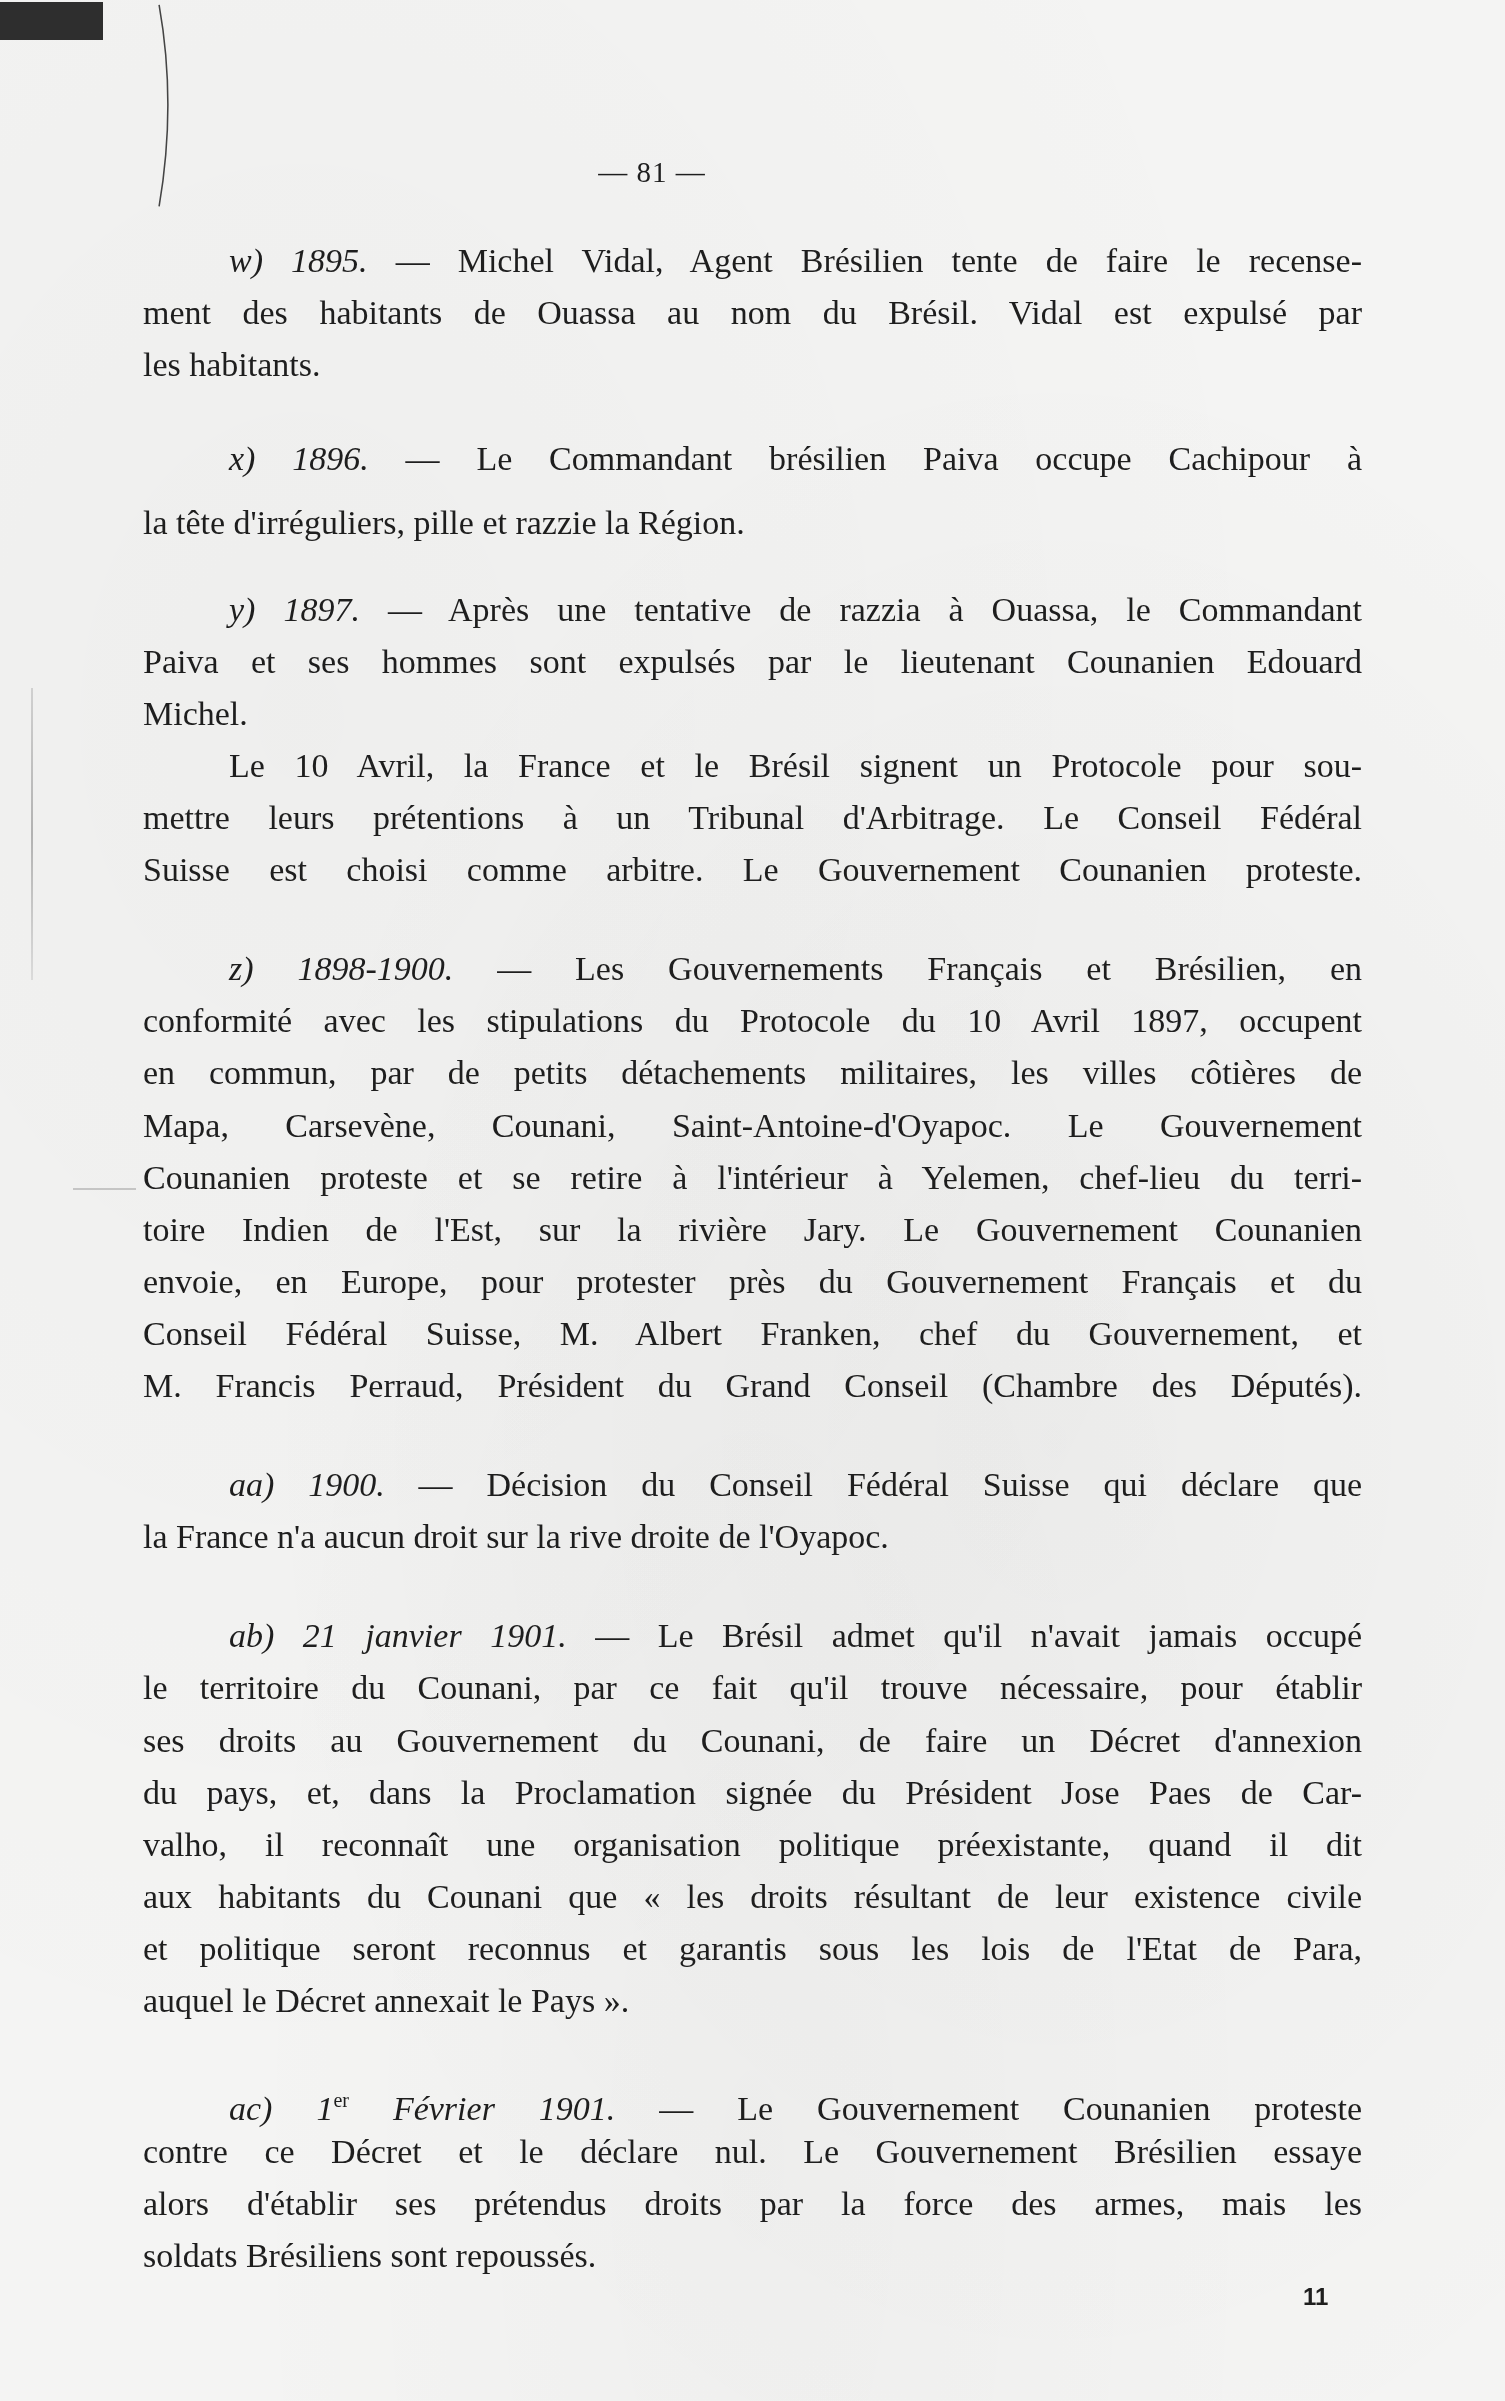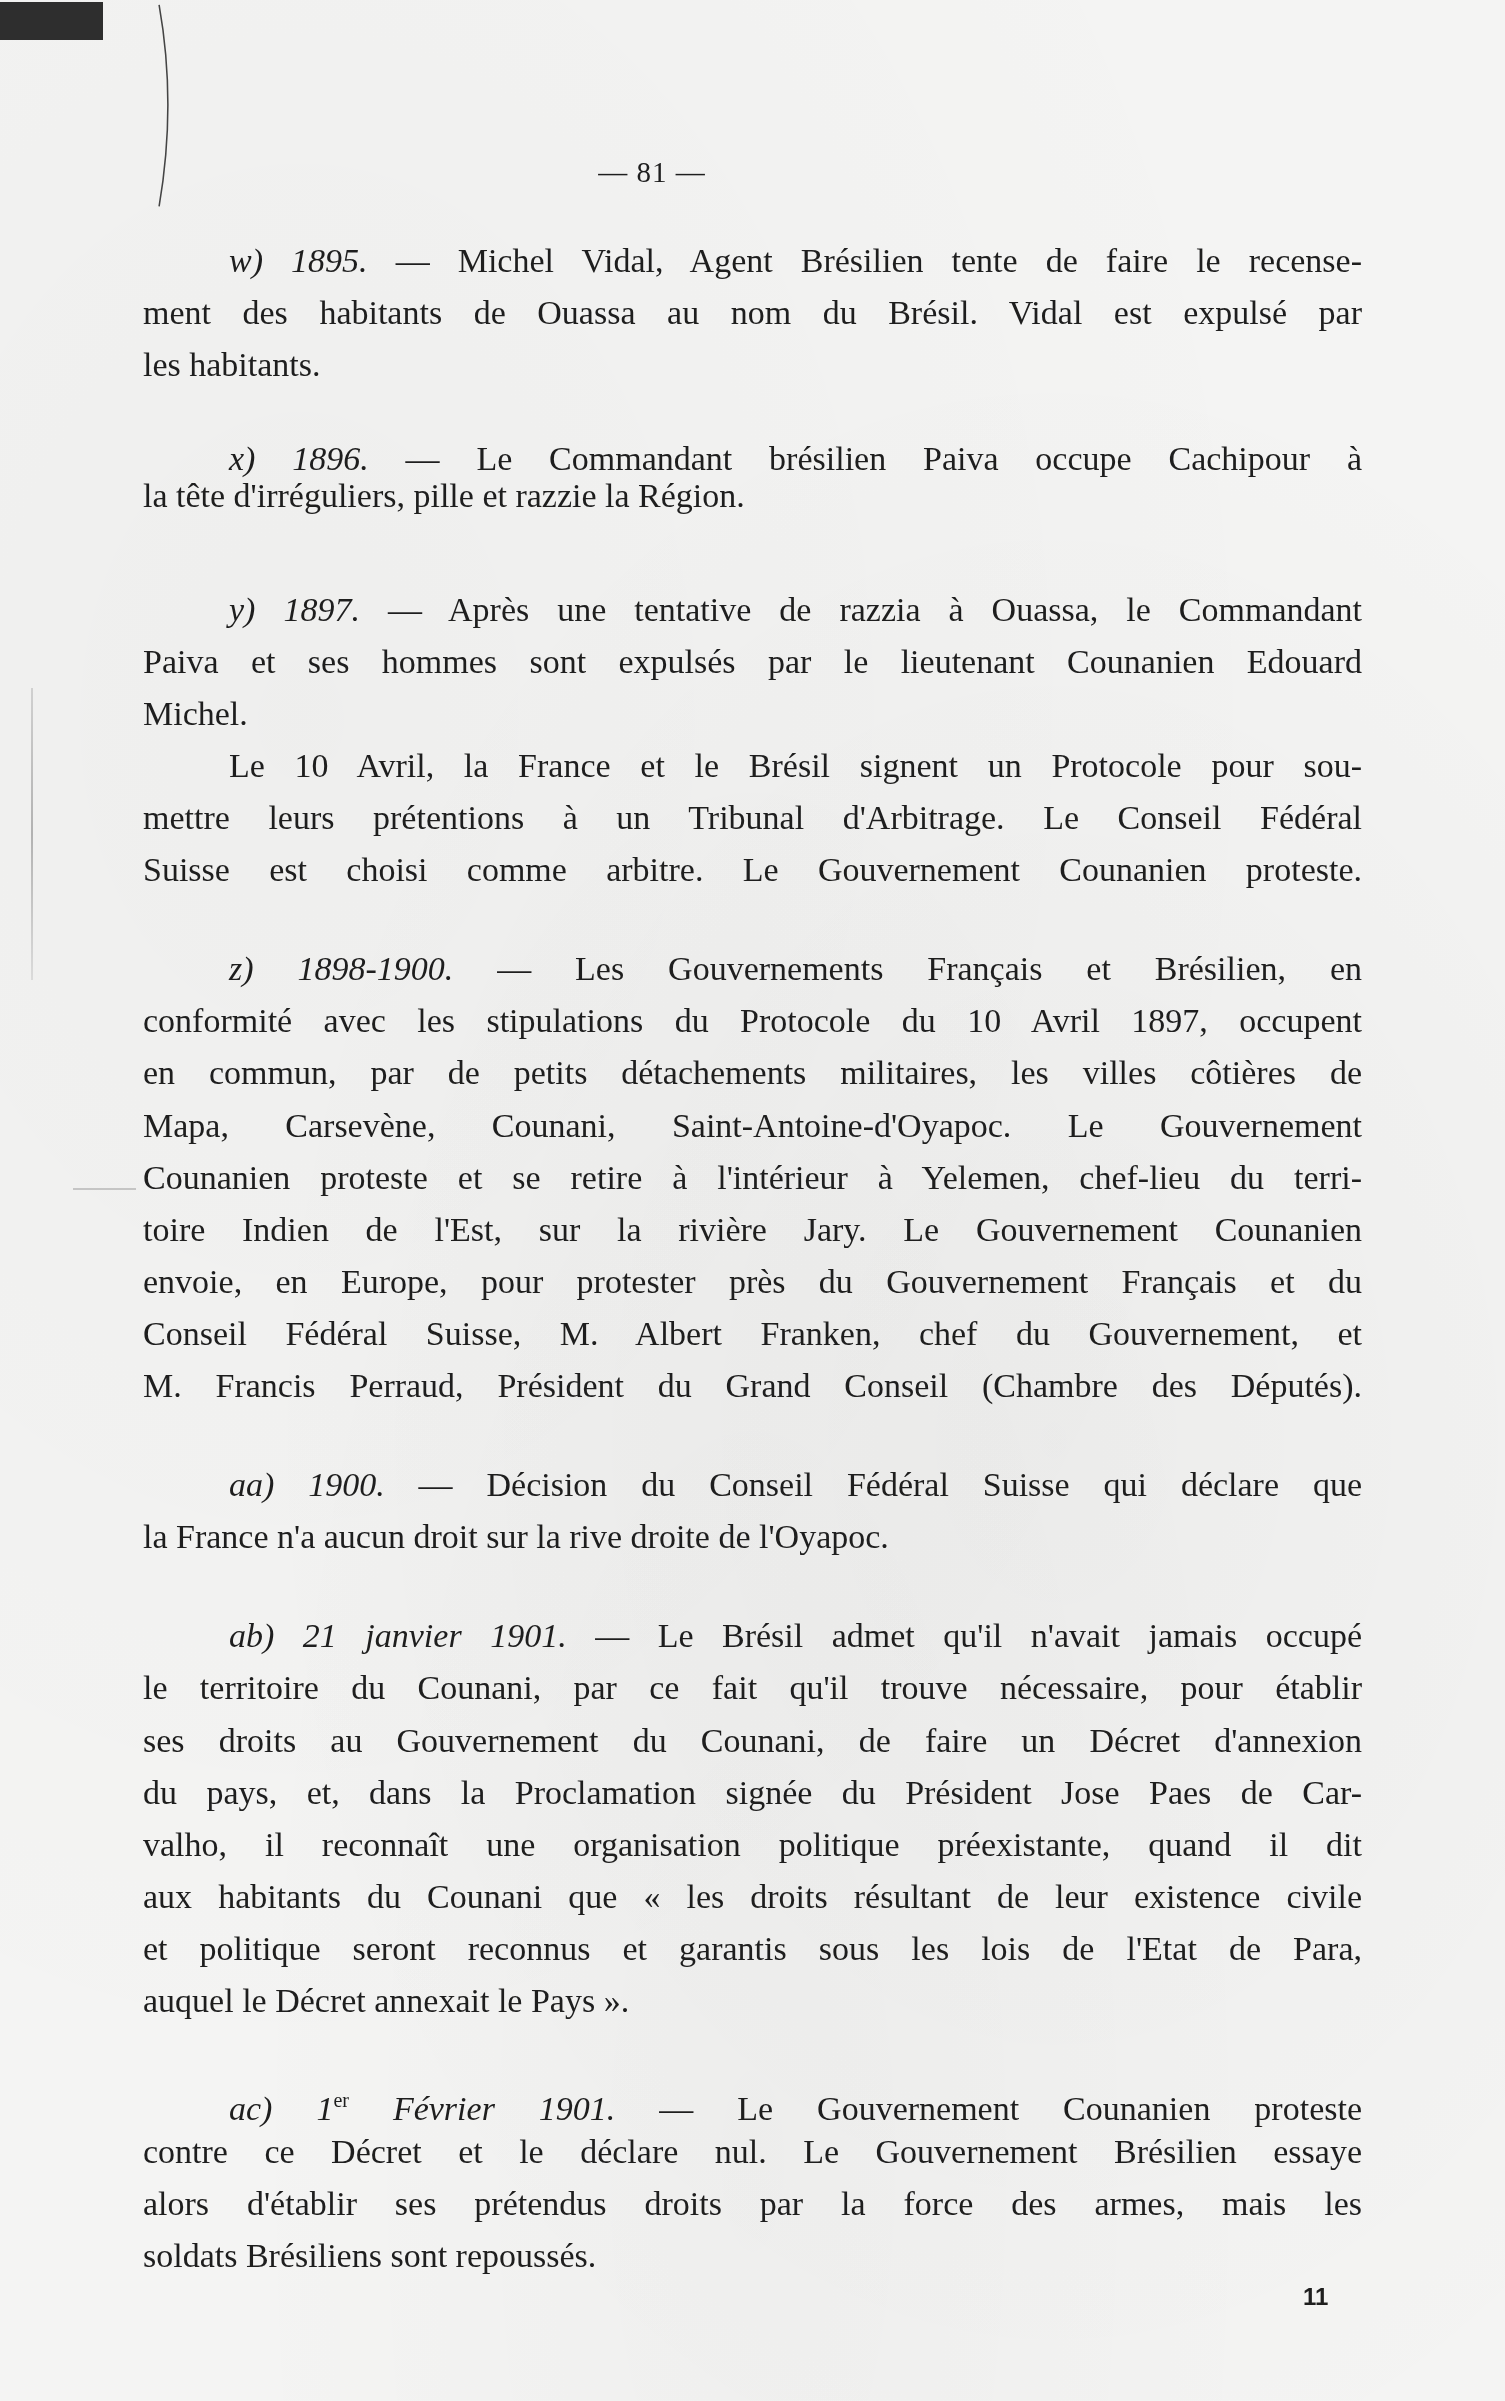--- a/index.html
+++ b/index.html
@@ -48,21 +48,21 @@
   <div class="edge-l"></div>
   <div class="edge-l2"></div>
 
   <div class="pagenum">— 81 —</div>
 
   <div class="line indent" style="top:235px"><span class="it">w)</span> <span class="it">1895.</span> <span>— Michel Vidal, Agent Brésilien tente de faire le recense-</span></div>
   <div class="line" style="top:287px">ment des habitants de Ouassa au nom du Brésil. Vidal est expulsé par</div>
   <div class="line last" style="top:339px">les habitants.</div>
 
   <div class="line indent" style="top:433px"><span class="it">x)</span>&nbsp;<span class="it">1896.</span> <span>— Le Commandant brésilien Paiva occupe Cachipour à</span></div>
-  <div class="line last" style="top:470px">la tête d'irréguliers, pille et razzie la Région.</div>
+  <div class="line last" style="top:497px">la tête d'irréguliers, pille et razzie la Région.</div>
 
   <div class="line indent" style="top:584px"><span class="it">y)</span> <span class="it">1897.</span> <span>— Après une tentative de razzia à Ouassa, le Commandant</span></div>
   <div class="line" style="top:636px">Paiva et ses hommes sont expulsés par le lieutenant Counanien Edouard</div>
   <div class="line last" style="top:688px">Michel.</div>
   <div class="line indent" style="top:740px">Le 10 Avril, la France et le Brésil signent un Protocole pour sou-</div>
   <div class="line" style="top:792px">mettre leurs prétentions à un Tribunal d'Arbitrage. Le Conseil Fédéral</div>
   <div class="line" style="top:844px">Suisse est choisi comme arbitre. Le Gouvernement Counanien proteste.</div>
 
   <div class="line indent" style="top:943px"><span class="it">z)</span> <span class="it">1898-1900.</span> <span>— Les Gouvernements Français et Brésilien, en</span></div>
   <div class="line" style="top:995px">conformité avec les stipulations du Protocole du 10 Avril 1897, occupent</div>

